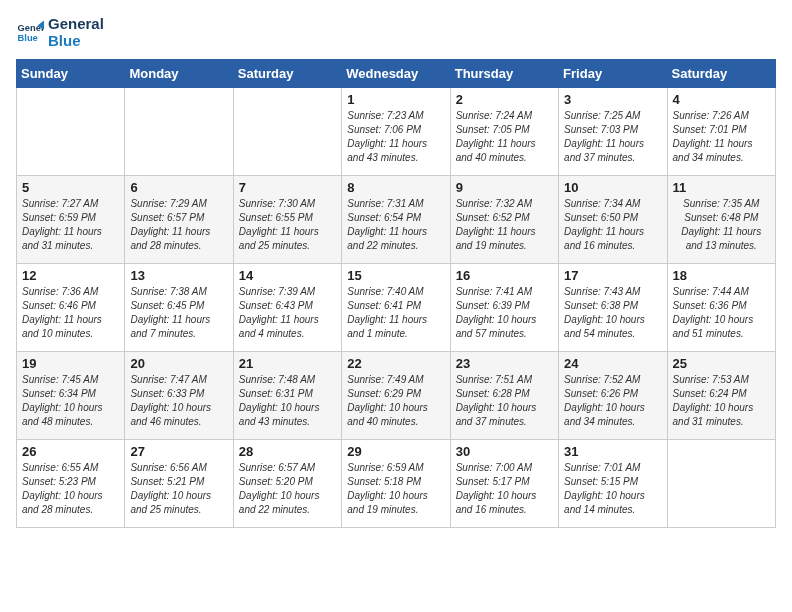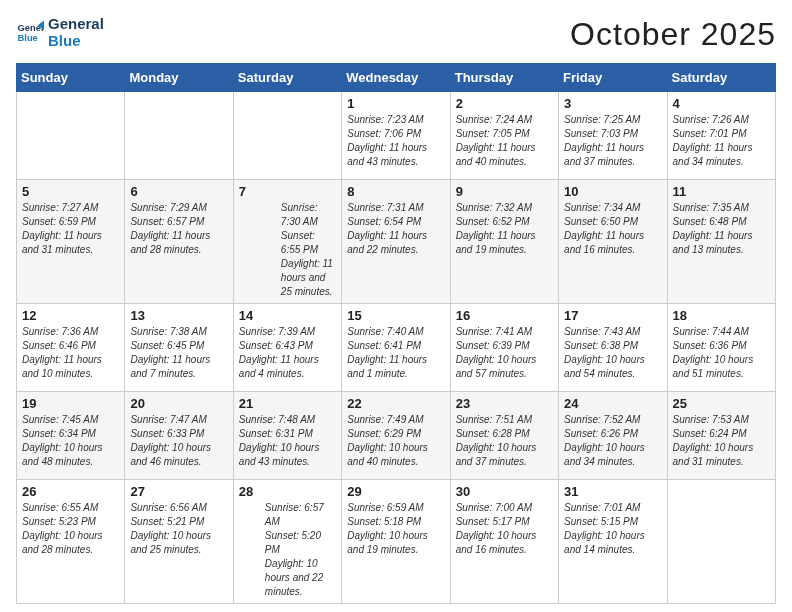--- a/index.html
+++ b/index.html
@@ -94,21 +94,20 @@
       <text x="2" y="16" font-size="12" font-weight="bold" fill="#1a3a5c">General</text>
       <text x="2" y="28" font-size="12" font-weight="bold" fill="#1a7abf">Blue</text>
       <polygon points="28,8 36,2 36,14" fill="#1a7abf"></polygon>
     </svg>
     <div>
       <div style="font-size:15px;font-weight:bold;color:#1a3a5c;line-height:1.1;">General</div>
       <div style="font-size:15px;font-weight:bold;color:#1a7abf;line-height:1.1;">Blue</div>
     </div>
   </div>
   <div class="title-section">
-    <div class="calendar-title">October 2025</div>
   </div>
 </div>
 
 <table>
   <thead>
     <tr>
     <th>Sunday</th>
         <th>Monday</th>
         <th>Saturday</th>
         <th>Wednesday</th>
@@ -155,21 +154,21 @@
 Daylight: 11 hours and 31 minutes.</div>
         </td>
         <td>
           <span class="day-number">6</span>
           <div class="day-info" style="white-space: pre-line;">Sunrise: 7:29 AM
 Sunset: 6:57 PM
 Daylight: 11 hours and 28 minutes.</div>
         </td>
         <td>
           <span class="day-number">7</span>
-          <div class="day-info" style="white-space: pre-line; margin-left: 42px;">Sunrise: 7:30 AM
+          <div class="day-info" style="white-space: pre-line;">Sunrise: 7:30 AM
 Sunset: 6:55 PM
 Daylight: 11 hours and 25 minutes.</div>
         </td>
         <td>
           <span class="day-number">8</span>
           <div class="day-info" style="white-space: pre-line;">Sunrise: 7:31 AM
 Sunset: 6:54 PM
 Daylight: 11 hours and 22 minutes.</div>
         </td>
         <td>
@@ -179,21 +178,21 @@
 Daylight: 11 hours and 19 minutes.</div>
         </td>
         <td>
           <span class="day-number">10</span>
           <div class="day-info" style="white-space: pre-line;">Sunrise: 7:34 AM
 Sunset: 6:50 PM
 Daylight: 11 hours and 16 minutes.</div>
         </td>
         <td>
           <span class="day-number">11</span>
-          <div class="day-info" style="white-space: pre-line;">Sunrise: 7:35 AM
+          <div class="day-info" style="white-space: pre-line; text-align: center;">Sunrise: 7:35 AM
 Sunset: 6:48 PM
 Daylight: 11 hours and 13 minutes.</div>
         </td>
       </tr>
       <tr>
         <td>
           <span class="day-number">12</span>
           <div class="day-info" style="white-space: pre-line;">Sunrise: 7:36 AM
 Sunset: 6:46 PM
 Daylight: 11 hours and 10 minutes.</div>
@@ -287,21 +286,21 @@
 Daylight: 10 hours and 28 minutes.</div>
         </td>
         <td>
           <span class="day-number">27</span>
           <div class="day-info" style="white-space: pre-line;">Sunrise: 6:56 AM
 Sunset: 5:21 PM
 Daylight: 10 hours and 25 minutes.</div>
         </td>
         <td>
           <span class="day-number">28</span>
-          <div class="day-info" style="white-space: pre-line; margin-left: 26px;">Sunrise: 6:57 AM
+          <div class="day-info" style="white-space: pre-line;">Sunrise: 6:57 AM
 Sunset: 5:20 PM
 Daylight: 10 hours and 22 minutes.</div>
         </td>
         <td>
           <span class="day-number">29</span>
           <div class="day-info" style="white-space: pre-line;">Sunrise: 6:59 AM
 Sunset: 5:18 PM
 Daylight: 10 hours and 19 minutes.</div>
         </td>
         <td>

